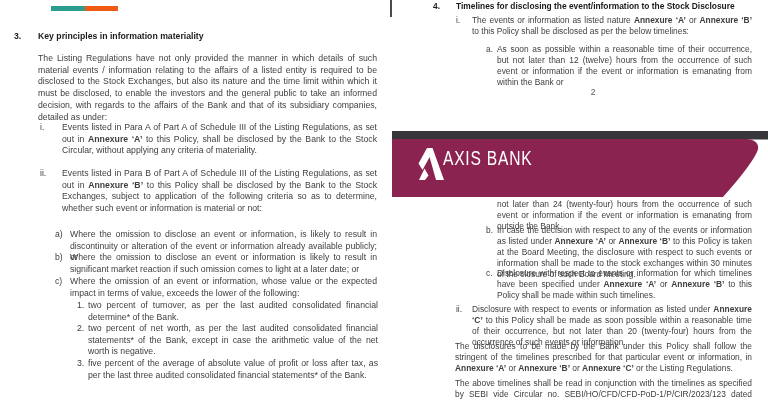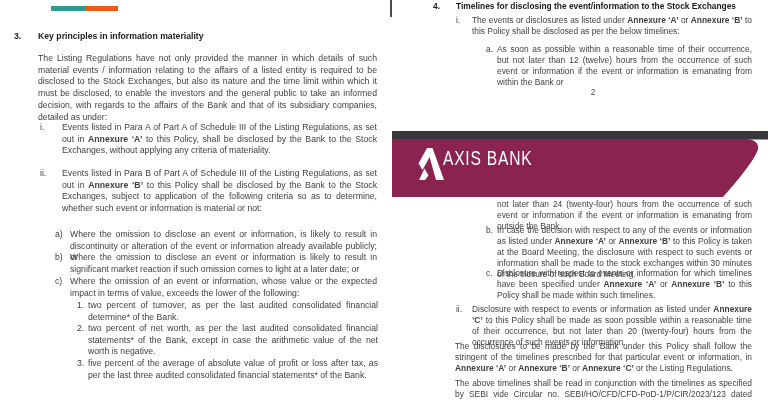--- a/index.html
+++ b/index.html
@@ -45,21 +45,21 @@
 
   <div class="abs hang heading" style="left:14px;top:31px;width:362px">
     <span class="lbl" style="width:24px">3.</span>
     <span class="txt">Key principles in information materiality</span>
   </div>
 
   <div class="abs body-text" style="left:38px;top:53px;width:339px">The Listing Regulations have not only provided the manner in which details of such material events / information relating to the affairs of a listed entity is required to be disclosed to the Stock Exchanges, but also its nature and the time limit within which it must be disclosed, to enable the investors and the general public to take an informed decision, with regards to the affairs of the Bank and that of its subsidiary companies, detailed as under:</div>
 
   <div class="abs hang" style="left:40px;top:122px;width:337px">
     <span class="lbl" style="width:22px">i.</span>
-    <span class="txt body-text"><span>Events listed in Para A of Part A of Schedule III of the Listing Regulations, as set out in </span><span style="font-weight: bold;">Annexure ‘A’</span><span> to this Policy, shall be disclosed by the Bank to the Stock Exchanges, without applying any criteria of materiality.</span></span>
+    <span class="txt body-text"><span>Events listed in Para A of Part A of Schedule III of the Listing Regulations, as set out in </span><span style="font-weight: bold;">Annexure ‘A’</span><span> to this Policy, shall be disclosed by the Bank to the Stock Circular, without applying any criteria of materiality.</span></span>
   </div>
 
   <div class="abs hang" style="left:40px;top:168px;width:337px">
     <span class="lbl" style="width:22px">ii.</span>
     <span class="txt body-text"><span>Events listed in Para B of Part A of Schedule III of the Listing Regulations, as set out in </span><span style="font-weight: bold;">Annexure ‘B’</span><span> to this Policy shall be disclosed by the Bank to the Stock Exchanges, subject to application of the following criteria so as to determine, whether such event or information is material or not:</span></span>
   </div>
 
   <div class="abs hang" style="left:55px;top:229px;width:322px">
     <span class="lbl" style="width:15px">a)</span>
     <span class="txt body-text">Where the omission to disclose an event or information, is likely to result in discontinuity or alteration of the event or information already available publicly; or</span>
@@ -91,26 +91,26 @@
   </div>
 
 </div>
 
 <div class="edge-tick"></div>
 
 <div class="page" id="right-page">
 
   <div class="abs hang heading" style="left:41px;top:1px;width:330px">
     <span class="lbl" style="width:23px">4.</span>
-    <span class="txt">Timelines for disclosing the event/information to the Stock Exchanges</span>
+    <span class="txt">Timelines for disclosing the event/information to the Stock Disclosure</span>
   </div>
 
   <div class="abs hang" style="left:64px;top:15px;width:296px">
     <span class="lbl" style="width:16px">i.</span>
-    <span class="txt body-text"><span>The events or disclosures as listed under </span><span style="font-weight: bold;">Annexure ‘A’</span><span> or </span><span style="font-weight: bold;">Annexure ‘B’</span><span> to this Policy shall be disclosed as per the below timelines:</span></span>
+    <span class="txt body-text"><span>The events or information as listed nature </span><span style="font-weight: bold;">Annexure ‘A’</span><span> or </span><span style="font-weight: bold;">Annexure ‘B’</span><span> to this Policy shall be disclosed as per the below timelines:</span></span>
   </div>
 
   <div class="abs hang" style="left:94px;top:44px;width:266px">
     <span class="lbl" style="width:11px">a.</span>
     <span class="txt body-text">As soon as possible within a reasonable time of their occurrence, but not later than 12 (twelve) hours from the occurrence of such event or information if the event or information is emanating from within the Bank or</span>
   </div>
 
   <div class="abs page-num" style="left:191px;top:87px;width:20px">2</div>
 
   <div class="abs banner" style="left:0;top:131px;width:448px;height:66px">

